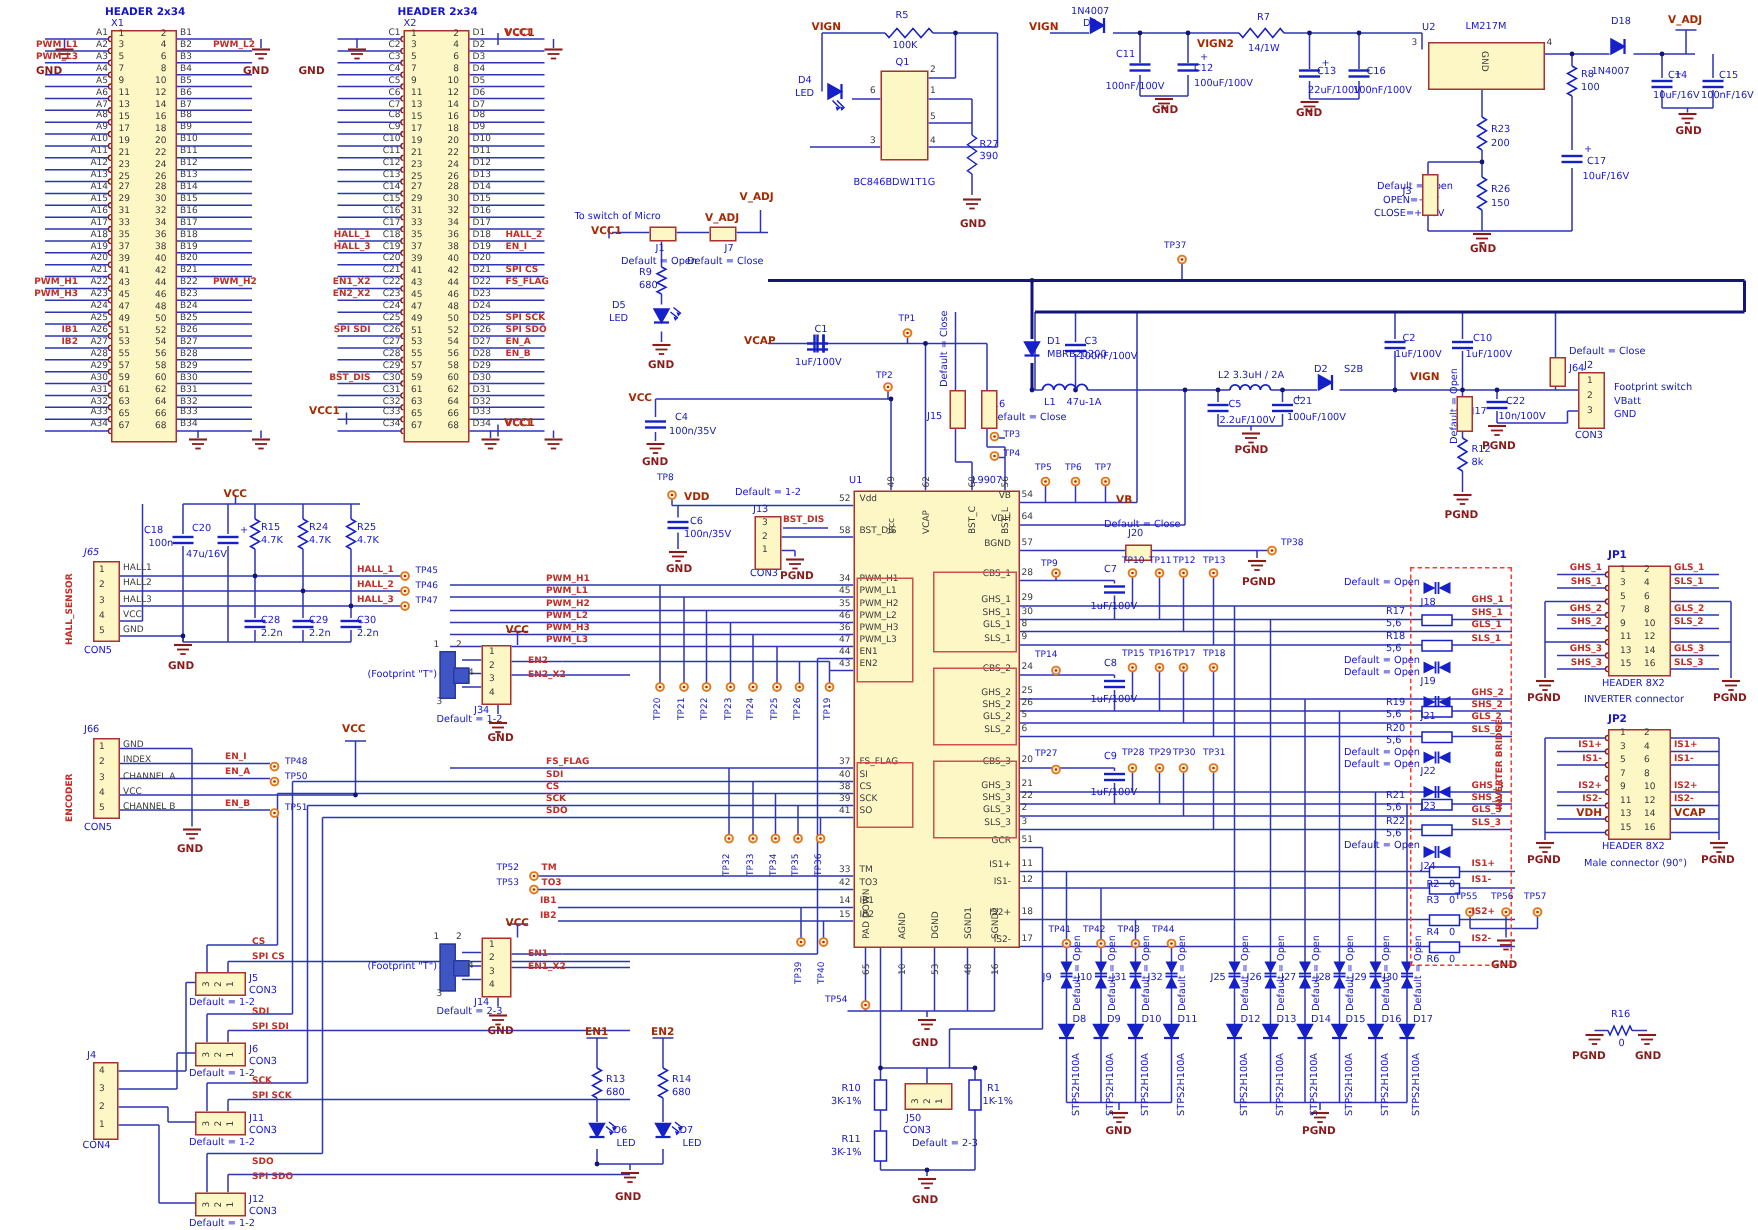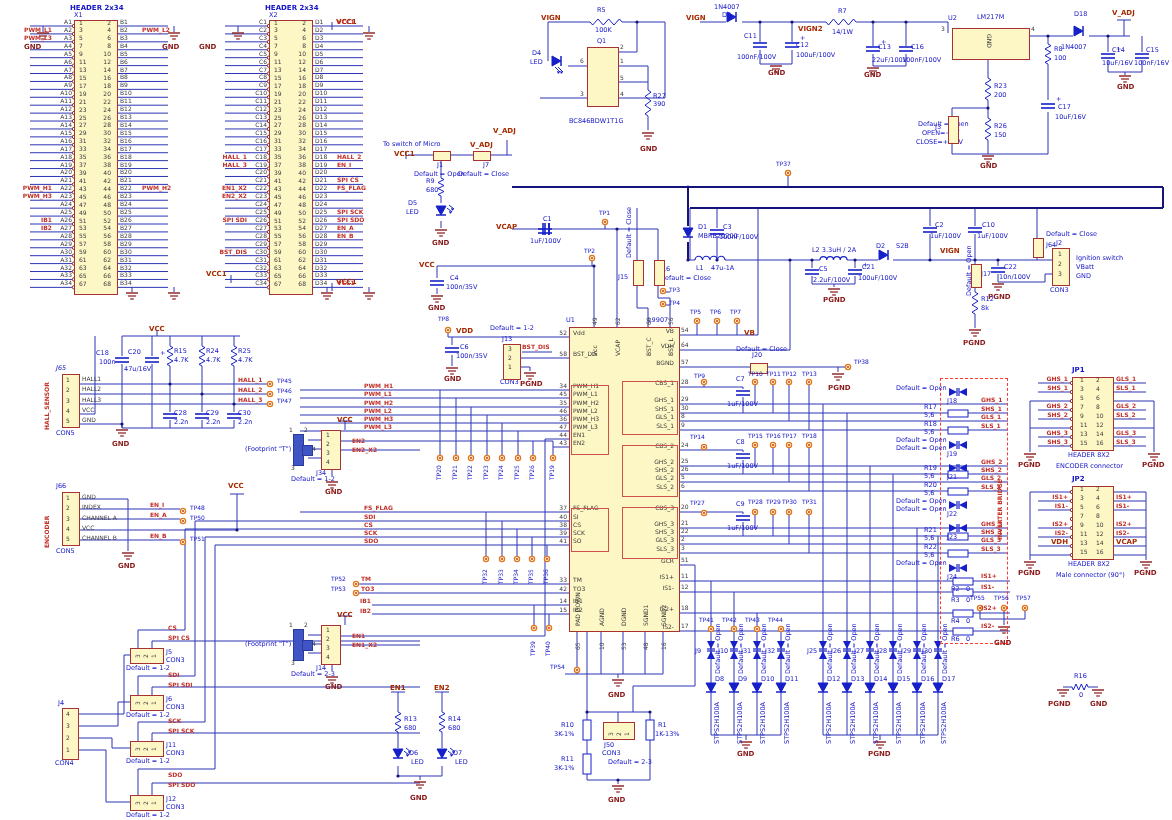--- a/index.html
+++ b/index.html
@@ -1329,21 +1329,21 @@
     <div class="lbl r" style="left: 1074px; top: 673px;">R16</div>
     <div class="lbl v" style="left: 1079px; top: 692px;">0</div>
     <div class="lbl g" style="left: 1048px; top: 701px;">PGND</div>
     <div class="lbl g" style="left: 1090px; top: 701px;">GND</div>
     <div class="lbl g" style="left: 608px; top: 692px;">GND</div>
     <div class="lbl r" style="left: 561px; top: 722px;">R10</div>
     <div class="lbl v" style="left: 554px; top: 731px;">3K-1%</div>
     <div class="lbl r" style="left: 561px; top: 756px;">R11</div>
     <div class="lbl v" style="left: 554px; top: 765px;">3K-1%</div>
     <div class="lbl r" style="left: 658px; top: 722px;">R1</div>
-    <div class="lbl v" style="left: 655px; top: 731px;">1K-13%</div>
+    <div class="lbl v" style="left: 655px; top: 731px;">1K-1%</div>
     <div class="lbl g" style="left: 608px; top: 797px;">GND</div>
     <div class="lbl n" style="left: 390px; top: 685px;">EN1</div>
     <div class="lbl n" style="left: 434px; top: 685px;">EN2</div>
     <div class="lbl r" style="left: 404px; top: 716px;">R13</div>
     <div class="lbl v" style="left: 404px; top: 725px;">680</div>
     <div class="lbl r" style="left: 448px; top: 716px;">R14</div>
     <div class="lbl v" style="left: 448px; top: 725px;">680</div>
     <div class="lbl r" style="left: 409px; top: 750px;">D6</div>
     <div class="lbl r" style="left: 411px; top: 759px;">LED</div>
     <div class="lbl r" style="left: 453px; top: 750px;">D7</div>
@@ -1700,21 +1700,21 @@
     <div class="ybox" style="left: 633px; top: 260px; width: 9px; height: 24px;"></div>
     <div class="ybox" style="left: 654px; top: 260px; width: 9px; height: 24px;"></div>
     <div class="lbl v" style="left: 863px; top: 262px;">+</div>
     <div class="ybox" style="left: 1033px; top: 238px; width: 9px; height: 18px;"></div>
     <div class="ybox" style="left: 1052px; top: 248px; width: 16px; height: 36px;"></div>
     <div class="lbl p" style="left: 1058px; top: 251px;">1</div>
     <div class="lbl p" style="left: 1058px; top: 261px;">2</div>
     <div class="lbl p" style="left: 1058px; top: 271px;">3</div>
     <div class="lbl r" style="left: 1056px; top: 240px;">J2</div>
     <div class="lbl r" style="left: 1050px; top: 287px;">CON3</div>
-    <div class="lbl o" style="left: 1076px; top: 255px;">Ignition switch</div>
+    <div class="lbl o" style="left: 1076px; top: 255px;">Footprint switch</div>
     <div class="lbl o" style="left: 1076px; top: 264px;">VBatt</div>
     <div class="lbl o" style="left: 1076px; top: 273px;">GND</div>
     <div class="ybox" style="left: 971px; top: 264px; width: 9px; height: 22px;"></div>
     <div class="ybox" style="left: 750px; top: 363px; width: 16px; height: 9px;"></div>
     <div class="ybox" style="left: 569px; top: 327px; width: 109px; height: 303px;"></div>
     <div class="lbl r" style="left: 566px; top: 317px;">U1</div>
     <div class="lbl r" style="left: 648px; top: 317px;">L9907</div>
     <div class="lbl p" style="left: 573px; top: 330px;">Vdd</div>
     <div class="lbl p ra" style="left: 553px; top: 330px; width: 14px;">52</div>
     <div class="lbl p" style="left: 573px; top: 351px;">BST_DIS</div>
@@ -1907,21 +1907,21 @@
     <div class="lbl s ra" style="left: 1038px; top: 412px; width: 30px;">SHS_2</div>
     <div class="lbl s ra" style="left: 1038px; top: 430px; width: 30px;">GHS_3</div>
     <div class="lbl s ra" style="left: 1038px; top: 439px; width: 30px;">SHS_3</div>
     <div class="lbl s" style="left: 1116px; top: 376px;">GLS_1</div>
     <div class="lbl s" style="left: 1116px; top: 385px;">SLS_1</div>
     <div class="lbl s" style="left: 1116px; top: 403px;">GLS_2</div>
     <div class="lbl s" style="left: 1116px; top: 412px;">SLS_2</div>
     <div class="lbl s" style="left: 1116px; top: 430px;">GLS_3</div>
     <div class="lbl s" style="left: 1116px; top: 439px;">SLS_3</div>
     <div class="lbl r" style="left: 1068px; top: 452px;">HEADER 8X2</div>
-    <div class="lbl o" style="left: 1056px; top: 463px;">ENCODER connector</div>
+    <div class="lbl o" style="left: 1056px; top: 463px;">INVERTER connector</div>
     <div class="ybox" style="left: 1072px; top: 486px; width: 40px; height: 72px;"></div>
     <div class="lbl T" style="left: 1072px; top: 476px;">JP2</div>
     <div class="lbl p" style="left: 1080px; top: 486px;">1</div>
     <div class="lbl p" style="left: 1096px; top: 486px;">2</div>
     <div class="lbl p" style="left: 1080px; top: 495px;">3</div>
     <div class="lbl p" style="left: 1096px; top: 495px;">4</div>
     <div class="lbl p" style="left: 1080px; top: 504px;">5</div>
     <div class="lbl p" style="left: 1096px; top: 504px;">6</div>
     <div class="lbl p" style="left: 1080px; top: 513px;">7</div>
     <div class="lbl p" style="left: 1096px; top: 513px;">8</div>

